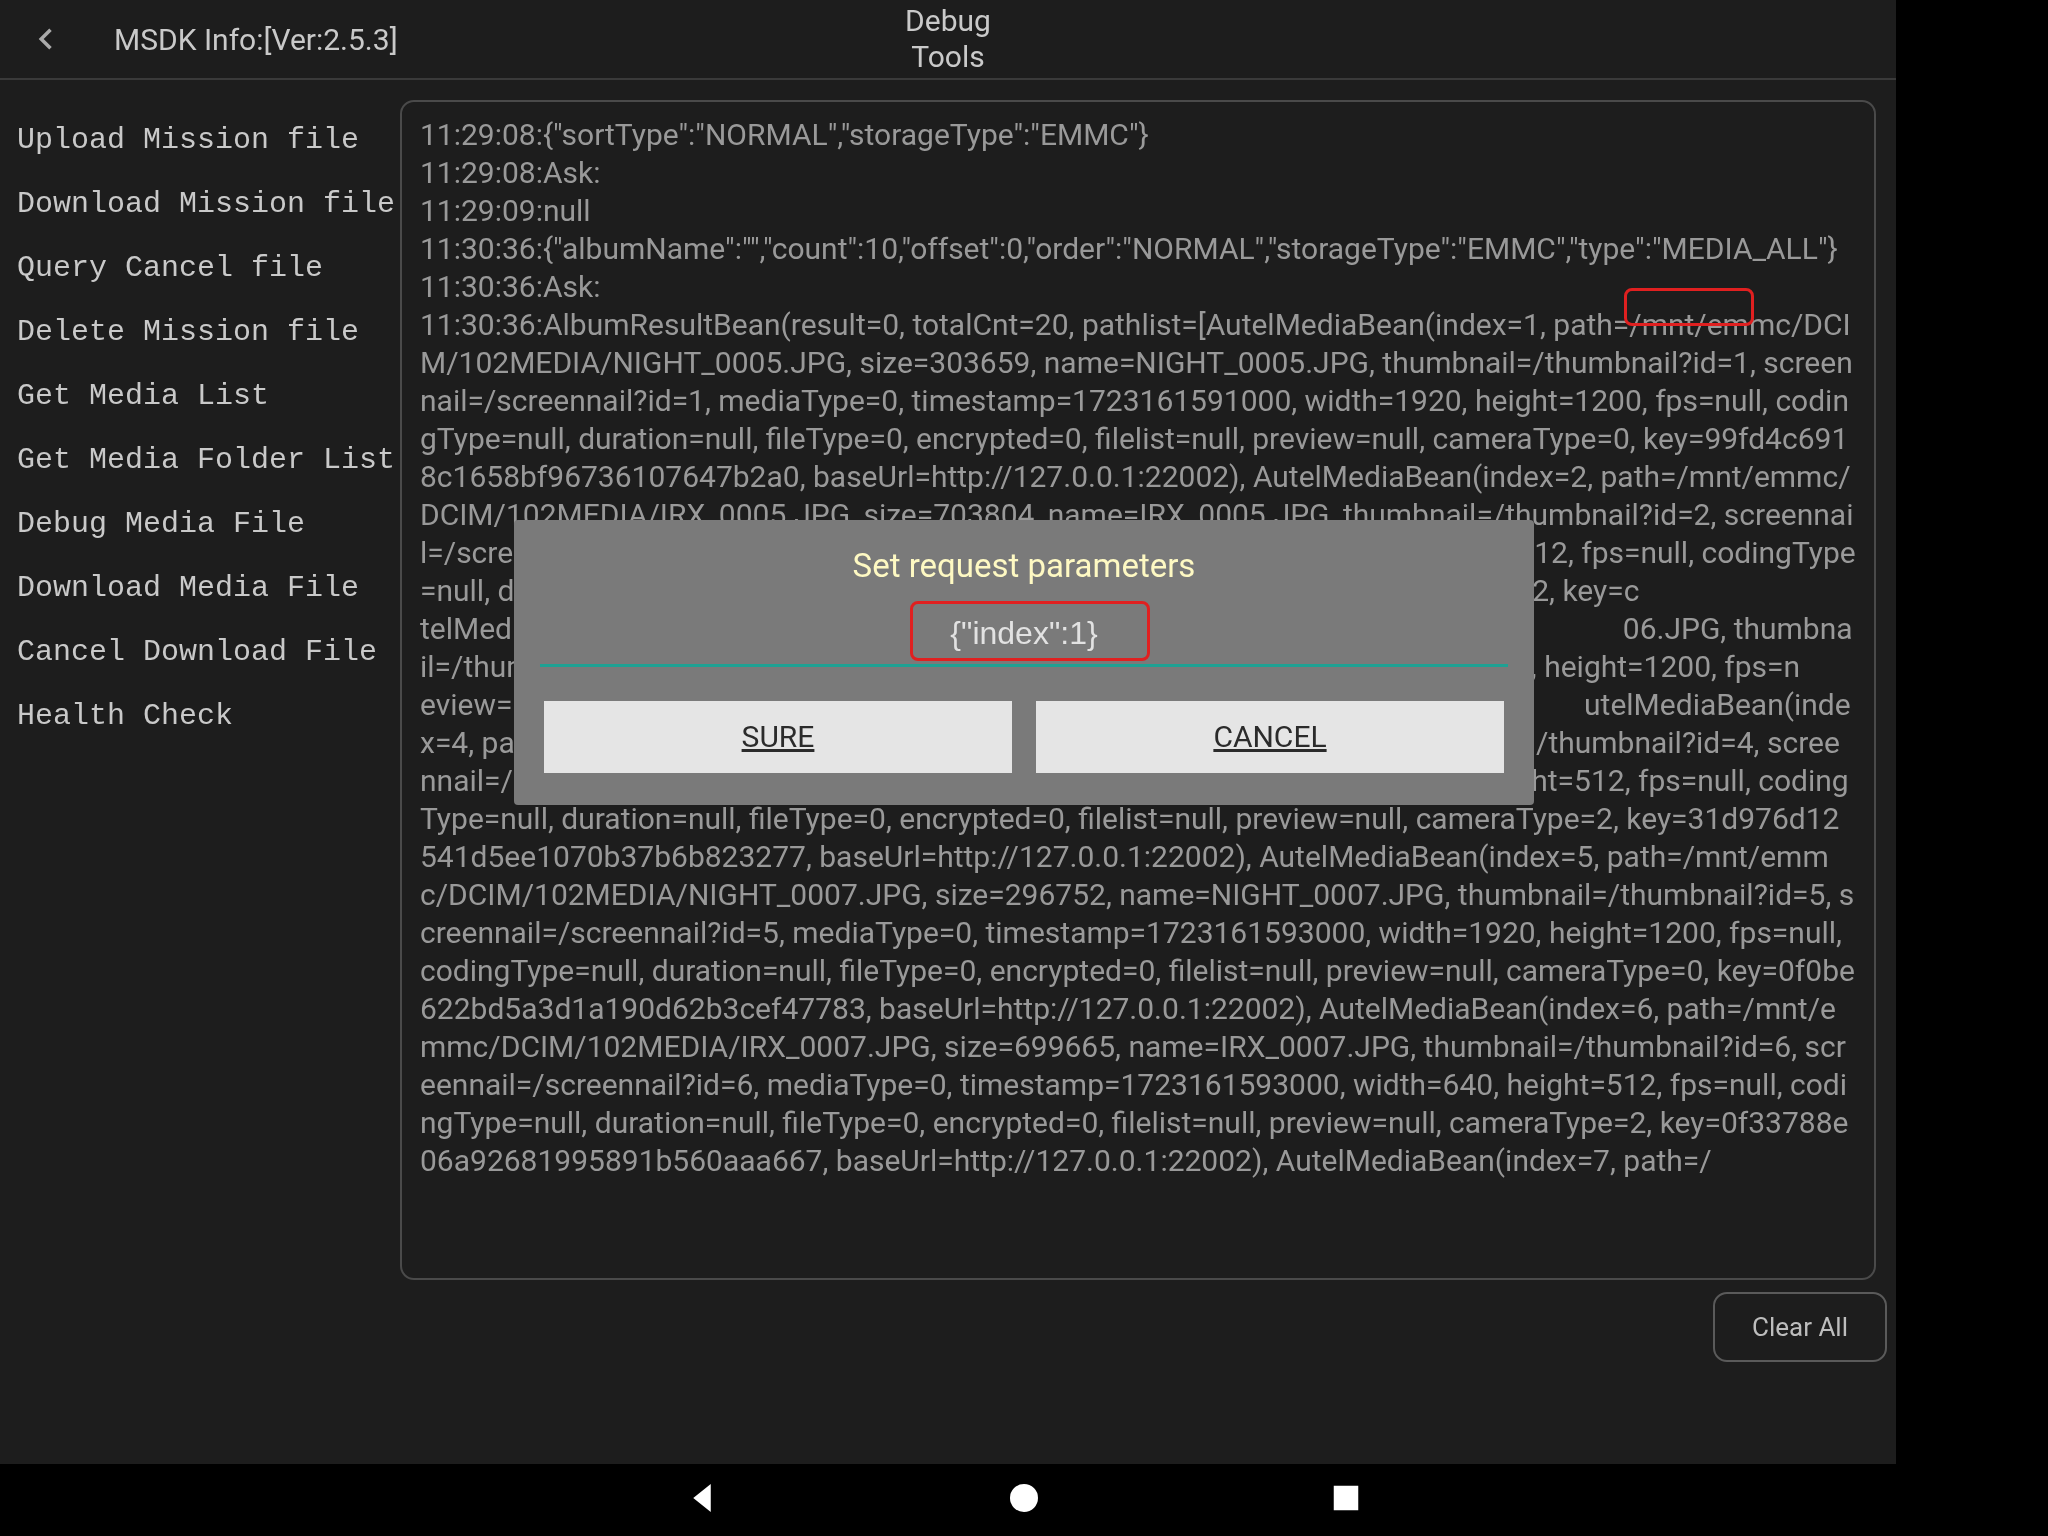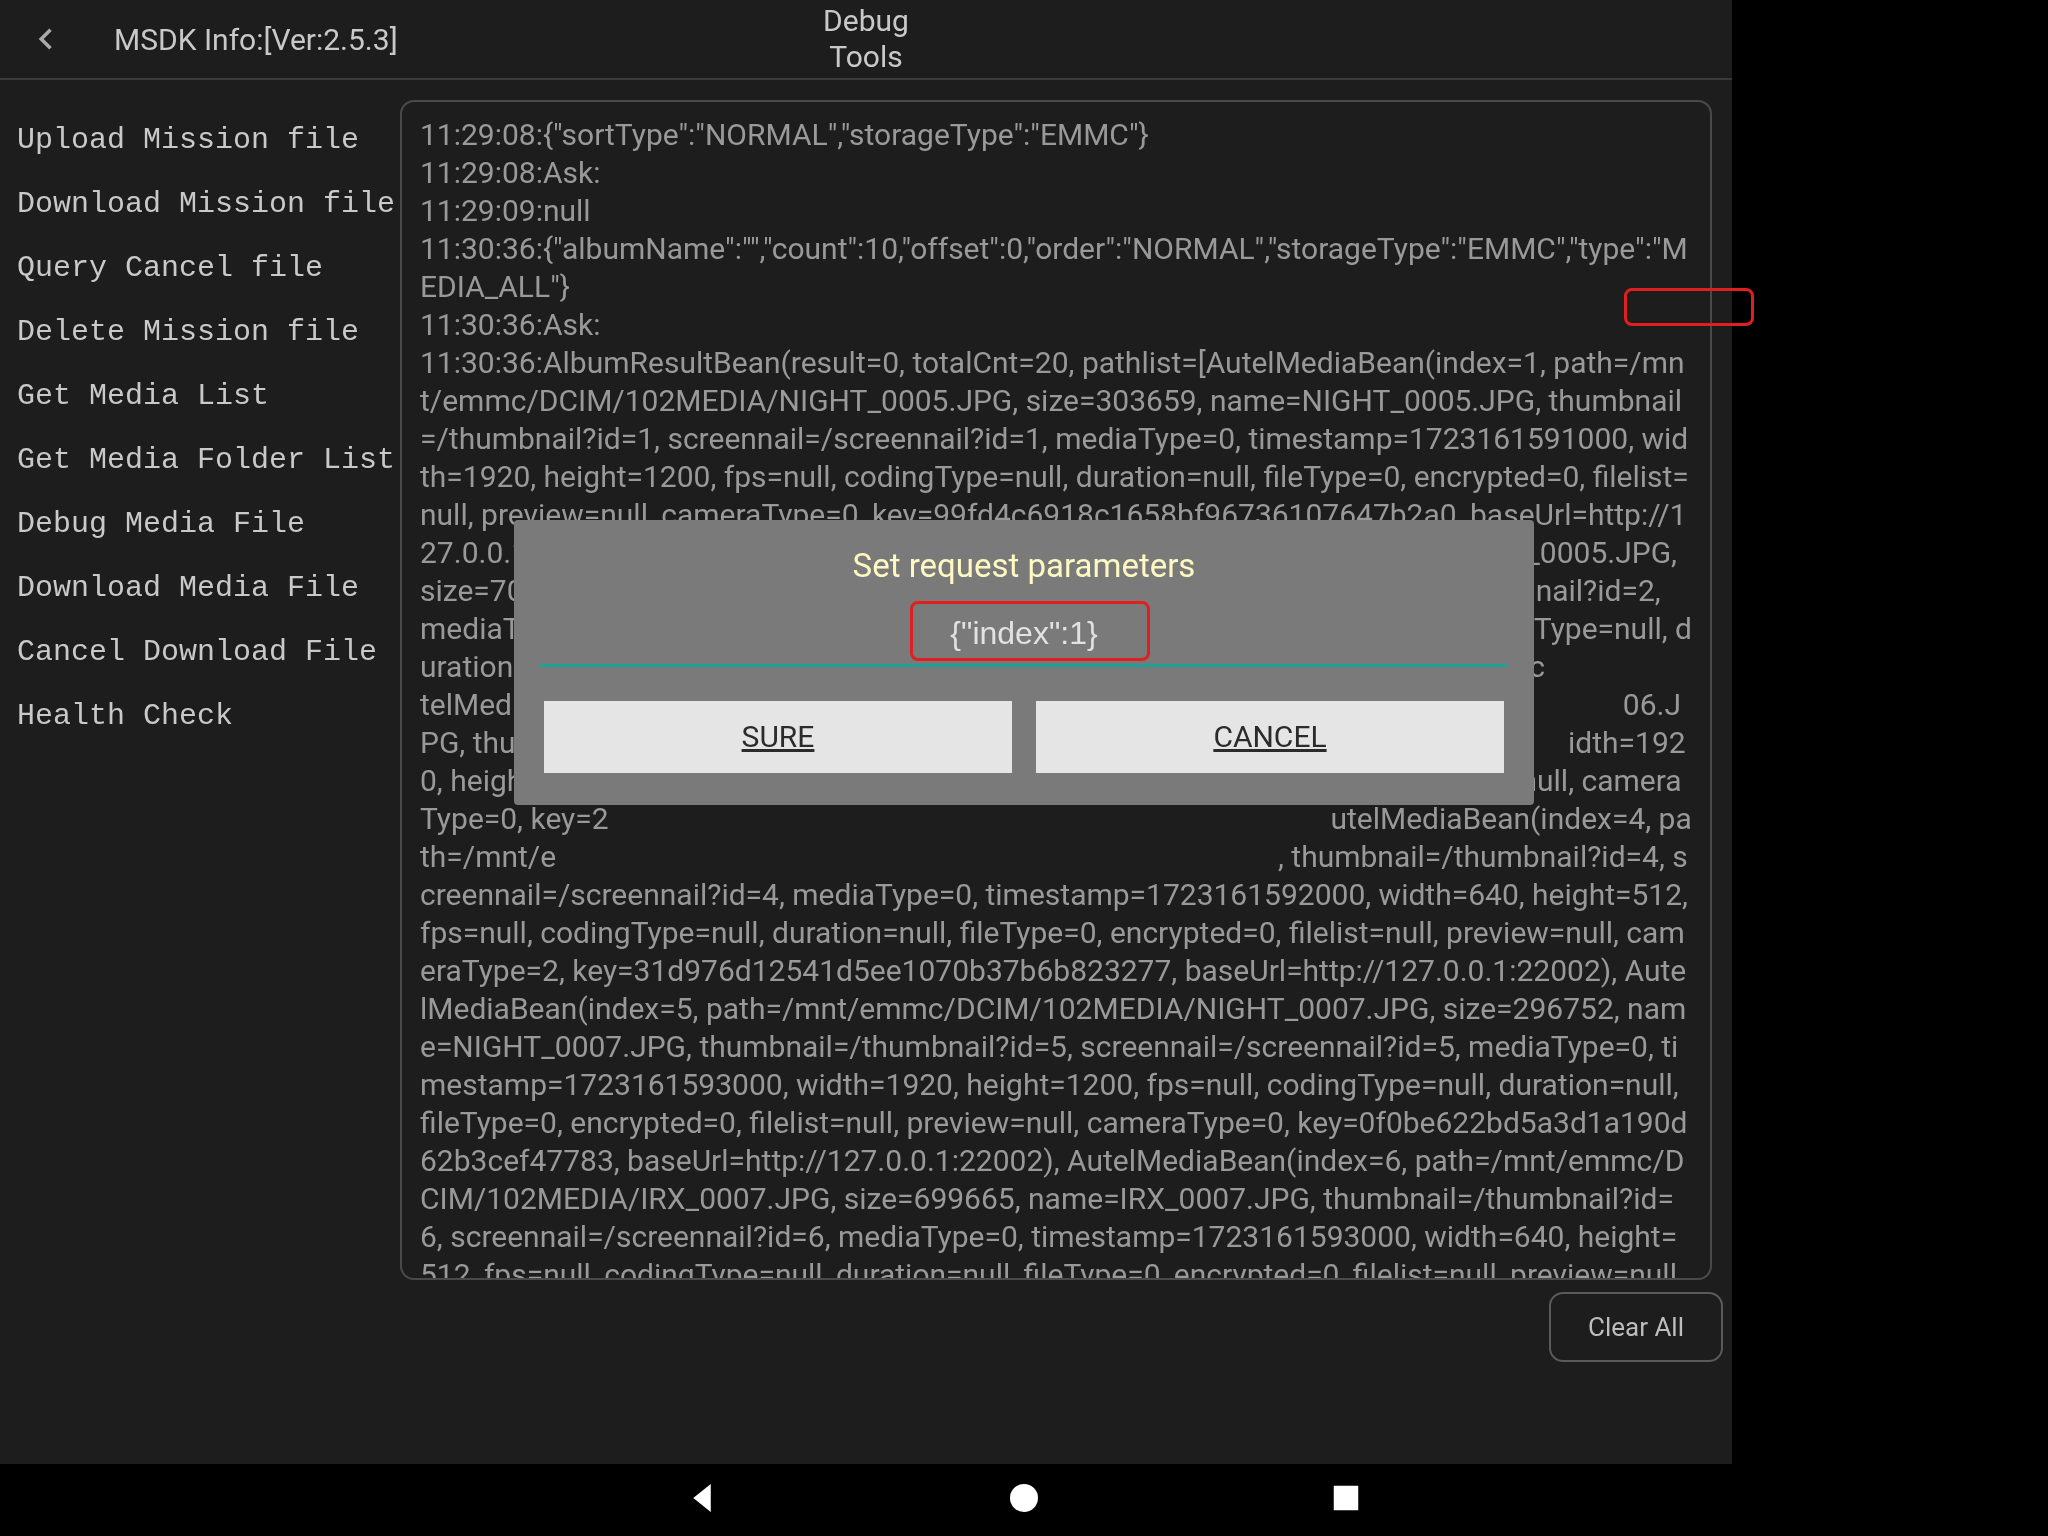--- a/index.html
+++ b/index.html
@@ -1,17 +1,17 @@
 <!DOCTYPE html>
 <html><head>
 <meta charset="utf-8">
 <style>
   * { margin: 0; padding: 0; box-sizing: border-box; }
   html, body { width: 2048px; height: 1536px; background: #000; font-family: Roboto, Arial, sans-serif; overflow: hidden; }
-  .screen { width: 1732px; height: 1536px; background: #1d1d1d; position: relative; }
+  .screen { width: 1896px; height: 1536px; background: #1d1d1d; position: relative; }
   .header { height: 80px; display: flex; align-items: center; padding: 0 30px; border-bottom: 2px solid #3a3a3a; }
   .back { width: 34px; height: 34px; margin-right: 50px; display:flex; align-items:center; justify-content:center; }
   .back svg { width: 28px; height: 28px; stroke: #aaaaaa; stroke-width: 3; fill: none; }
   .msdk { color: #c9c9c9; font-size: 30px; }
   .title-block { position: absolute; left: 50%; transform: translateX(-50%); text-align: center; color: #c9c9c9; font-size: 30px; line-height: 36px; }
   .body { display: flex; height: calc(1536px - 80px - 72px); }
   .sidebar { flex: 0 0 400px; padding: 28px 0 0 17px; }
   .side-item { color: #c9c9c9; font-size: 30px; line-height: 34px; padding: 15px 0; cursor: pointer; font-family: Liberation Mono, monospace; }
   .console-wrap { flex: 1; padding: 20px 20px 0 0; position: relative; }
   .console { border: 2px solid #4a4a4a; border-radius: 14px; height: 1180px; padding: 14px 18px; color: #999999; font-size: 30px; line-height: 38px; overflow: hidden; position: relative; white-space: pre-wrap; word-break: break-all; }

